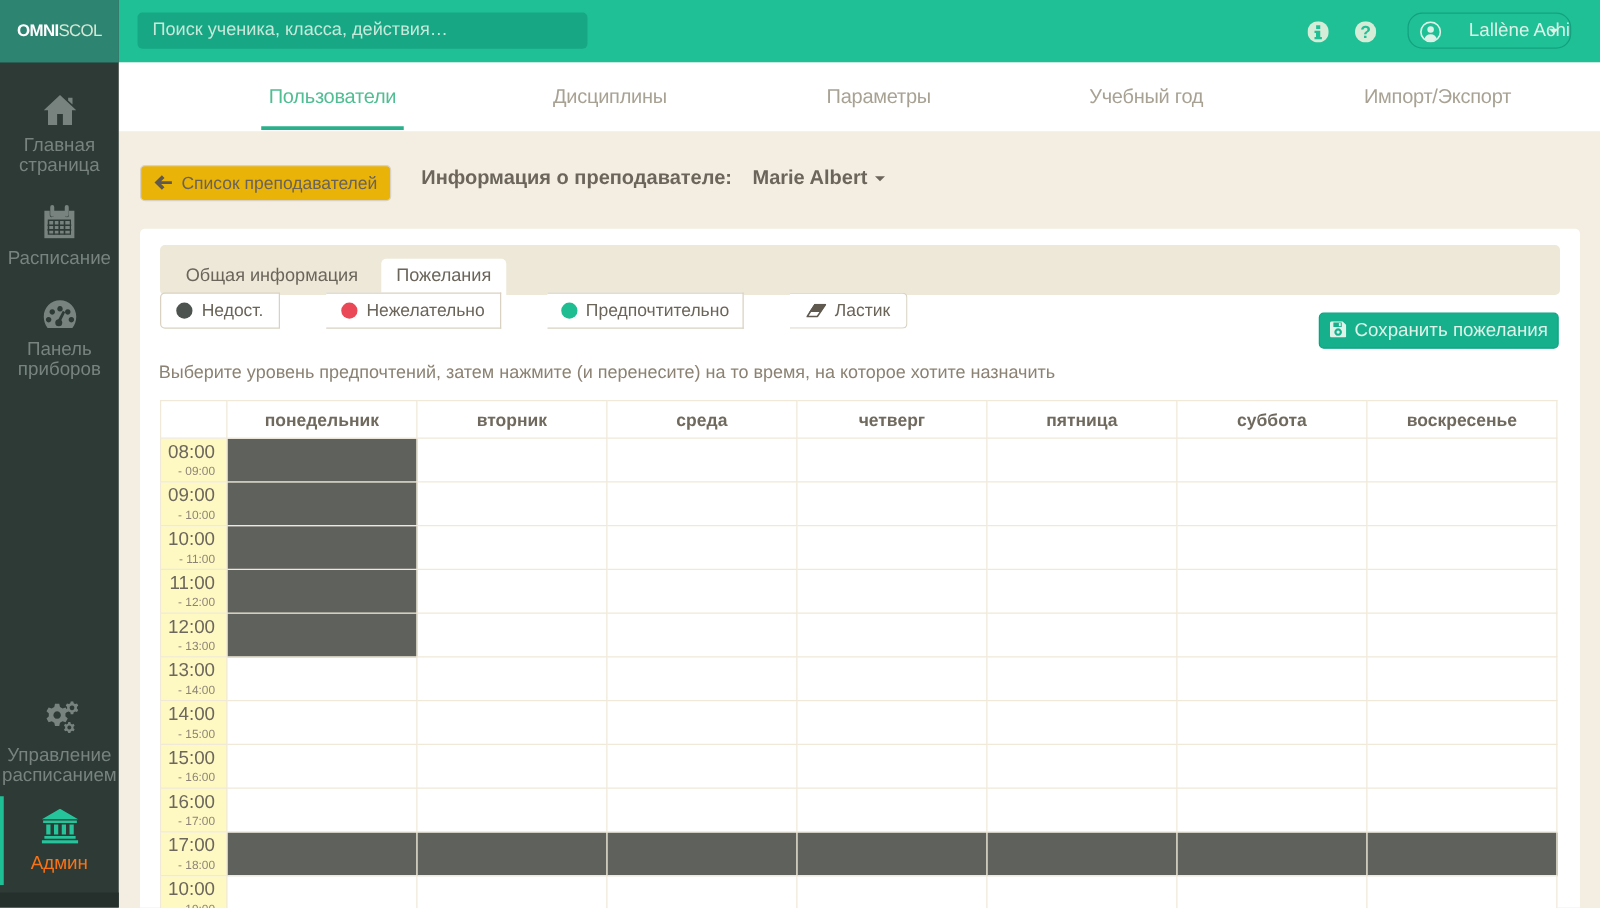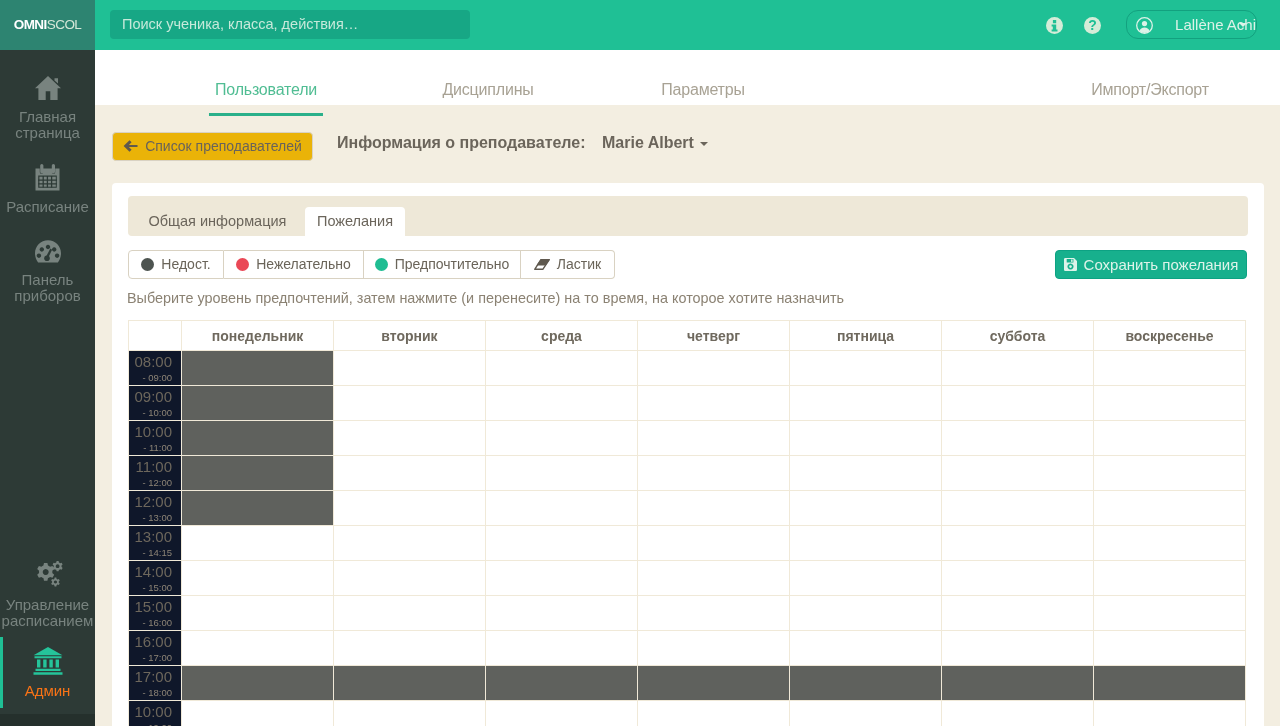--- a/index.html
+++ b/index.html
@@ -18,49 +18,49 @@
   #sfoot { position:absolute; left:0; top:714px; width:95px; height:12px; background:#25302c; }
   
   #topbar { position:absolute; left:95px; top:0; width:1185px; height:50px; background:#1fc095; }
   #search { position:absolute; left:15px; top:10px; width:360px; height:29px; background:#17a785; border-radius:4px; color:#c6e9da; font-size:14.5px; line-height:29px; padding-left:12px; }
   .cicon { position:absolute; top:17px; width:17px; height:17px; }
   #usrbtn { position:absolute; left:1031px; top:10px; width:131px; height:29px; border:1px solid #13a17f; border-radius:12px; color:#dcf2e8; font-size:15px; line-height:27px; text-align:right; padding-left:30px; }
   #usrbtn .pic { position:absolute; left:9px; top:6px; }
   #usrbtn .car { position:absolute; right:9px; top:12px; width:0; height:0; border-left:4px solid transparent; border-right:4px solid transparent; border-top:4px solid #dcf2e8; }
   
   #navtabs { position:absolute; left:95px; top:50px; width:1185px; height:55px; background:#ffffff; }
-  .ntab { position:absolute; top:12px; height:54px; line-height:55px; font-size:16px; letter-spacing:-0.2px; color:#a8a294; text-align:center; transform:translateX(-50%); padding:0 6px; white-space:nowrap; }
+  .ntab { position:absolute; top:0; height:54px; line-height:55px; font-size:16px; letter-spacing:-0.2px; color:#a8a294; text-align:center; transform:translateX(-50%); padding:0 6px; white-space:nowrap; }
   .ntab.act { color:#50bd93; border-bottom:3px solid #2ab08a; }
   
   #content { position:absolute; left:95px; top:105px; width:1185px; height:621px; background:#f3eee1; }
   #backbtn { position:absolute; left:17px; top:27px; width:201px; height:29px; background:#eab308; border:1px solid #d9d2c3; border-radius:4px; color:#69635a; font-size:14px; line-height:27px; text-align:center; }
   #hdg { position:absolute; left:242px; top:29px; font-size:16px; font-weight:bold; color:#6b655b; }
   #mname { position:absolute; left:507px; top:29px; font-size:16px; font-weight:bold; color:#6b655b; }
   #mname .car { display:inline-block; width:0; height:0; border-left:4px solid transparent; border-right:4px solid transparent; border-top:4px solid #6b655b; margin-left:6px; vertical-align:middle; }
   
   #card { position:absolute; left:17px; top:78px; width:1152px; height:543px; background:#ffffff; border-radius:4px 4px 0 0; }
   #strip { position:absolute; left:16px; top:13px; width:1120px; height:40px; background:#eee8d8; border-radius:4px; }
   .ctab { position:absolute; top:24px; height:29px; line-height:29px; font-size:14.5px; color:#6b655b; text-align:center; }
   .ctab.on { background:#fff; border-radius:4px 4px 0 0; }
   
-  #tgroup { position:absolute; left:16px; top:67px; height:29px; display:flex; }
+  #tgroup { position:absolute; left:16px; top:51px; height:29px; display:flex;gap:37px; }
   .tbtn { height:29px; background:#fff; border:1px solid #d9d2c2; border-left:none; line-height:27px; font-size:14px; color:#6a6459; text-align:center; white-space:nowrap; }
   .tbtn:first-child { border-left:1px solid #d9d2c2; border-radius:4px 0 0 4px; }
   .tbtn:last-child { border-radius:0 4px 4px 0; }
   .dot { display:inline-block; width:13px; height:13px; border-radius:50%; margin-right:7px; vertical-align:-2px; }
   #savebtn { position:absolute; right:17px; top:67px; width:192px; height:29px; background:#17b08d; border:1px solid #0da283; border-radius:4px; color:#ddf3e9; font-size:15px; line-height:27px; text-align:center; }
   #instr { position:absolute; left:15px; top:107px; font-size:14.4px; color:#8b8273; }
   
   table { position:absolute; left:16px; top:137px; border-collapse:collapse; table-layout:fixed; }
   td, th { border:1px solid #f0e9d8; padding:0; }
   th.day { width:152px; height:30px; font-size:14px; font-weight:bold; color:#6f695e; text-align:center; }
   th.corner { width:53px; }
   td { height:35px; background:#fff; }
   td.dk { background:#5f615d; }
-  td.time { text-align:right; padding-right:9px; padding-top:3px; background:#0f172a; vertical-align:top; }
+  td.time { text-align:right; padding-right:9px; padding-top:3px; background:#fef9c3; vertical-align:top; }
   .t1 { font-size:15px; color:#6d675c; line-height:15px; display:block; }
   .t2 { font-size:9.5px; color:#8d8476; line-height:10px; display:block; margin-top:4px; }
 </style>
 </head>
 <body>
 
   <div id="content">
     <div id="backbtn"><svg width="15" height="12" viewBox="0 0 15 12" style="vertical-align:-1px;margin-right:7px">
         <path d="M6.5 0.2 L8.6 2.3 L5.9 4.9 L14.5 4.9 L14.5 7.1 L5.9 7.1 L8.6 9.7 L6.5 11.8 L0.6 6 Z" fill="#5f594f"></path>
       </svg>Список преподавателей</div>
@@ -158,21 +158,21 @@
             <td></td>
             <td></td>
             <td></td>
             <td></td>
             <td></td>
             <td></td>
           </tr>
         <tr>
             <td class="time">
               <span class="t1">13:00</span>
-              <span class="t2">- 14:15</span>
+              <span class="t2">- 14:00</span>
             </td>
             <td></td>
             <td></td>
             <td></td>
             <td></td>
             <td></td>
             <td></td>
             <td></td>
           </tr>
         <tr>
@@ -263,20 +263,21 @@
       </svg>
       Lallène Achi
       <span class="car"></span>
     </div>
   </div>
 
   <div id="navtabs">
     <div class="ntab act" style="left:171px;">Пользователи</div>
     <div class="ntab" style="left:393px;">Дисциплины</div>
     <div class="ntab" style="left:608px;">Параметры</div>
+    <div class="ntab" style="left:822px;">Учебный год</div>
     <div class="ntab" style="left:1055px;">Импорт/Экспорт</div>
   </div>
 
   <div id="sidebar">
     <div id="logo"><b>OMNI</b><span>SCOL</span></div>
     <div class="sitem" style="top:76px;">
       <svg width="26" height="25" viewBox="0 0 26 25">
         <path d="M13 0 L26 12.2 L22.6 12.2 L22.6 24 L15.3 24 L15.3 15.2 L10.7 15.2 L10.7 24 L3.4 24 L3.4 12.2 L0 12.2 Z M19.5 2.2 L23 2.2 L23 7.6 L19.5 4.4 Z"></path>
       </svg>
       Главная<br>страница

